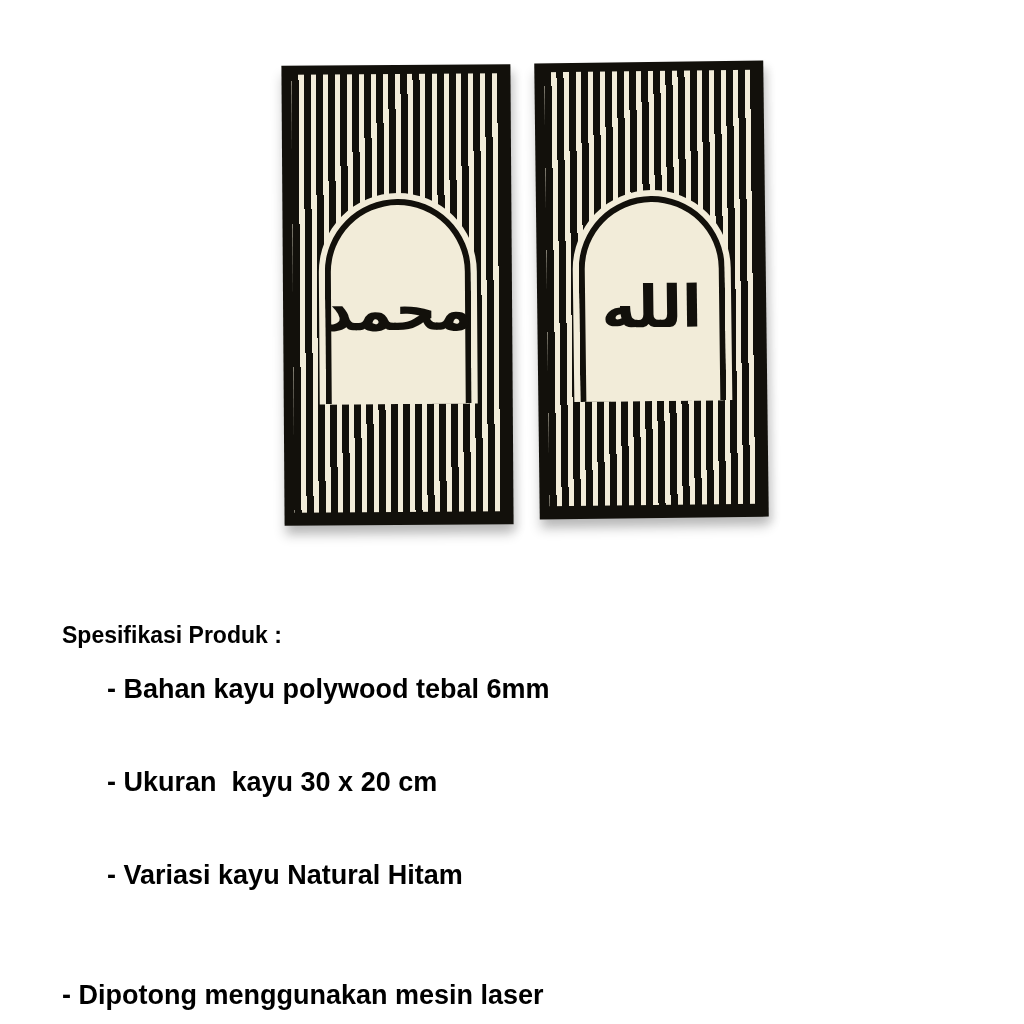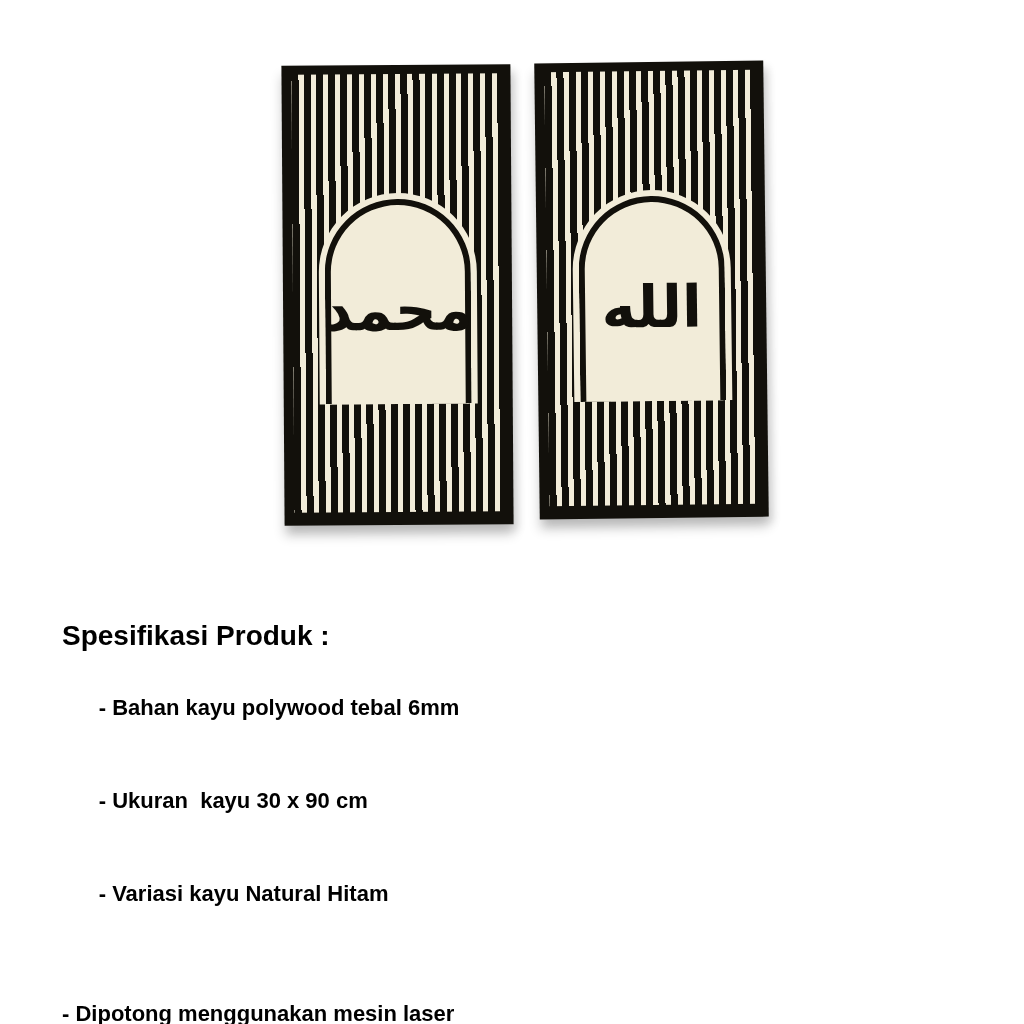--- a/index.html
+++ b/index.html
@@ -33,22 +33,22 @@
     border-radius:73px 73px 0 0;
     display:flex;align-items:center;justify-content:center;
   }
   .calligraphy{
     font-family:"DejaVu Sans",sans-serif;font-weight:bold;
     font-size:58px;line-height:1;color:var(--panel-black,#12100b);
     padding-top:10px;
   }
   
   .specs{position:absolute;left:62px;top:622px;color:var(--text-black,#000000);font-weight:bold;}
-  .specs-title{font-size:28px;line-height:27px;margin-bottom:18px;white-space:pre-wrap;}
-  .spec-item{font-size:22px;line-height:27px;margin-bottom:12px;white-space:pre-wrap;}
+  .specs-title{font-size:23px;line-height:27px;margin-bottom:0;white-space:pre-wrap;}
+  .spec-item{font-size:27px;line-height:27px;margin-bottom:12px;white-space:pre-wrap;}
   .mb18{margin-bottom:18px;}
 </style>
 </head>
 <body>
 
 <div class="canvas">
 
   <div class="panel panel-left">
     <div class="stripes"></div>
     <div class="arch">
@@ -68,21 +68,21 @@
   </div>
 
   <div class="specs">
     <div class="specs-title">Spesifikasi Produk :</div>
 
     <div class="spec-item">
       <span>- Bahan kayu polywood tebal 6mm</span>
     </div>
 
     <div class="spec-item">
-      <span>- Ukuran  kayu 30 x 90 cm</span>
+      <span>- Ukuran  kayu 30 x 20 cm</span>
     </div>
 
     <div class="spec-item">
       <span>- Variasi kayu Natural Hitam</span>
     </div>
 
     <div class="spec-item mb18">
       <div>- Dipotong menggunakan mesin laser</div>
       
     </div>

